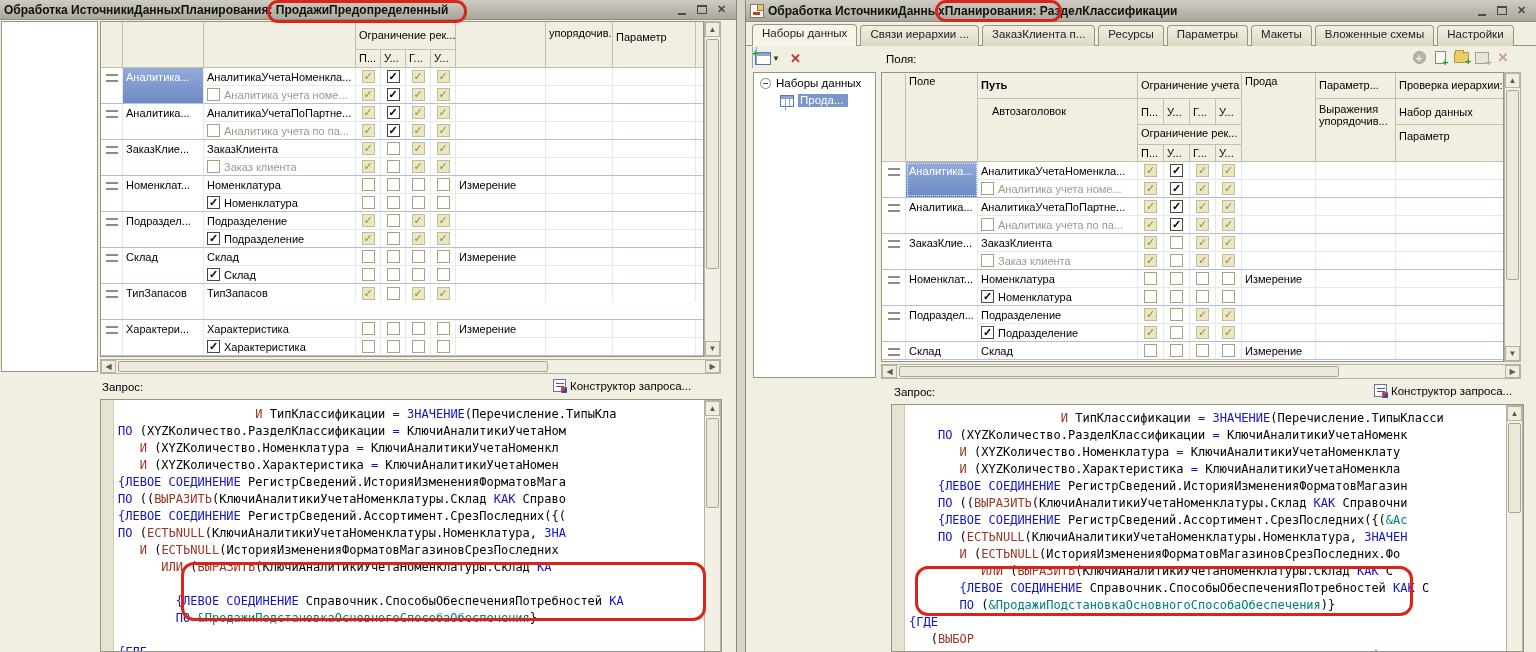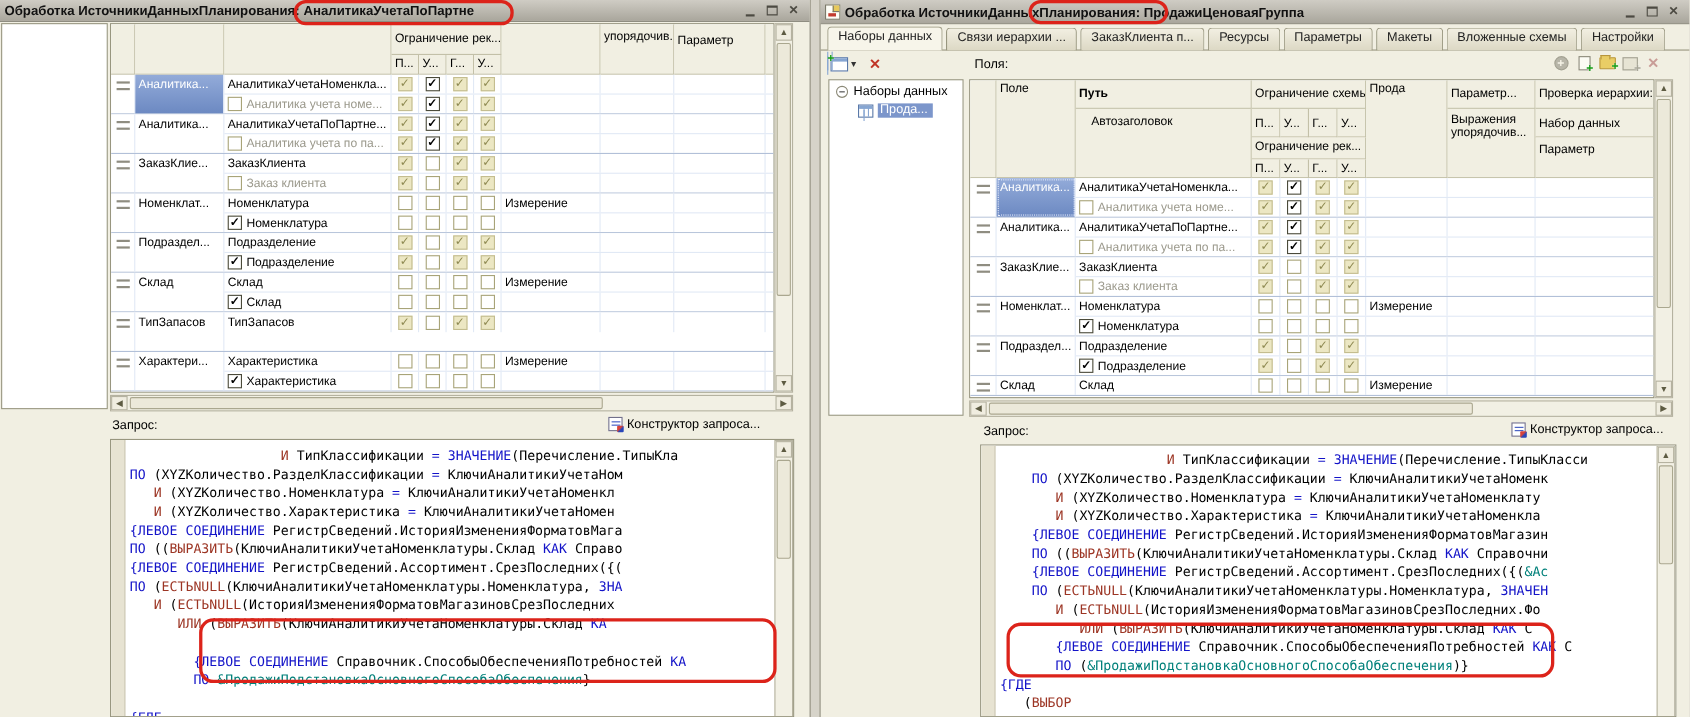--- a/index.html
+++ b/index.html
@@ -117,21 +117,21 @@
   .redbox { position:absolute; border:3px solid #dc231a; pointer-events:none; z-index:60; }
   .rb-title { border-radius:11px; }
   .rb-query { border-radius:13px; }
 </style>
 </head>
 <body>
 
 <div class="window" id="win-left">
   <div class="titlebar">
     <span class="title-text">Обработка ИсточникиДанныхПланирования: </span>
-      <span class="title-text">АналитикаУчетаПоПартне</span>
+      <span class="title-text">ПродажиПредопределенный</span>
     <span class="winbtns">
       <span class="wbtn">
           <span class="minbar"></span>
         </span>
       <span class="wbtn">
           <span class="maxbox"></span>
         </span>
       <span class="wbtn">✕</span>
     </span>
   </div>
@@ -549,21 +549,21 @@
       <div class="sar" style="left:0;top:0;">▲</div>
       <div class="sth" style="left:1px;top:17px;width:13px;height:90px;"></div>
     </div>
   </div>
 </div>
 
 <div class="window" id="win-right">
   <div class="titlebar">
     <span class="doc-ico"></span>
     <span class="title-text">Обработка ИсточникиДанныхПланирования: </span>
-      <span class="title-text">ПродажиЦеноваяГруппа</span>
+      <span class="title-text">РазделКлассификации</span>
     <span class="winbtns">
       <span class="wbtn">
           <span class="minbar"></span>
         </span>
       <span class="wbtn">
           <span class="maxbox"></span>
         </span>
       <span class="wbtn">✕</span>
     </span>
   </div>
@@ -616,21 +616,21 @@
       <span class="tbl-ico"></span>
       <span class="sel-label">Прода...</span>
     </div>
   </div>
 
   <div class="grid" style="left:135px;top:72px;width:623px;height:290px;">
     <div class="hc" style="left:0;top:0;width:24px;height:89px;"></div>
     <div class="hc" style="left:24px;top:0;width:72px;height:89px;">Поле</div>
     <div class="hc" style="left:96px;top:0;width:160px;height:26px;padding-top:6px;font-weight:bold;">Путь</div>
     <div class="hc" style="left:96px;top:26px;width:160px;height:63px;padding-left:14px;padding-top:6px;">Автозаголовок</div>
-    <div class="hc" style="left:256px;top:0;width:104px;height:26px;padding-top:6px;">Ограничение схемы</div>
+    <div class="hc" style="left:256px;top:0;width:104px;height:26px;padding-top:6px;">Ограничение учета</div>
     <div class="hc" style="left:256px;top:26px;width:26px;height:26px;padding-top:7px;">П...</div>
     <div class="hc" style="left:282px;top:26px;width:26px;height:26px;padding-top:7px;">У...</div>
     <div class="hc" style="left:308px;top:26px;width:26px;height:26px;padding-top:7px;">Г...</div>
     <div class="hc" style="left:334px;top:26px;width:26px;height:26px;padding-top:7px;">У...</div>
     <div class="hc" style="left:256px;top:52px;width:104px;height:20px;">Ограничение рек...</div>
     <div class="hc" style="left:256px;top:72px;width:26px;height:17px;">П...</div>
     <div class="hc" style="left:282px;top:72px;width:26px;height:17px;">У...</div>
     <div class="hc" style="left:308px;top:72px;width:26px;height:17px;">Г...</div>
     <div class="hc" style="left:334px;top:72px;width:26px;height:17px;">У...</div>
     <div class="hc" style="left:360px;top:0;width:74px;height:89px;">Прода</div>

